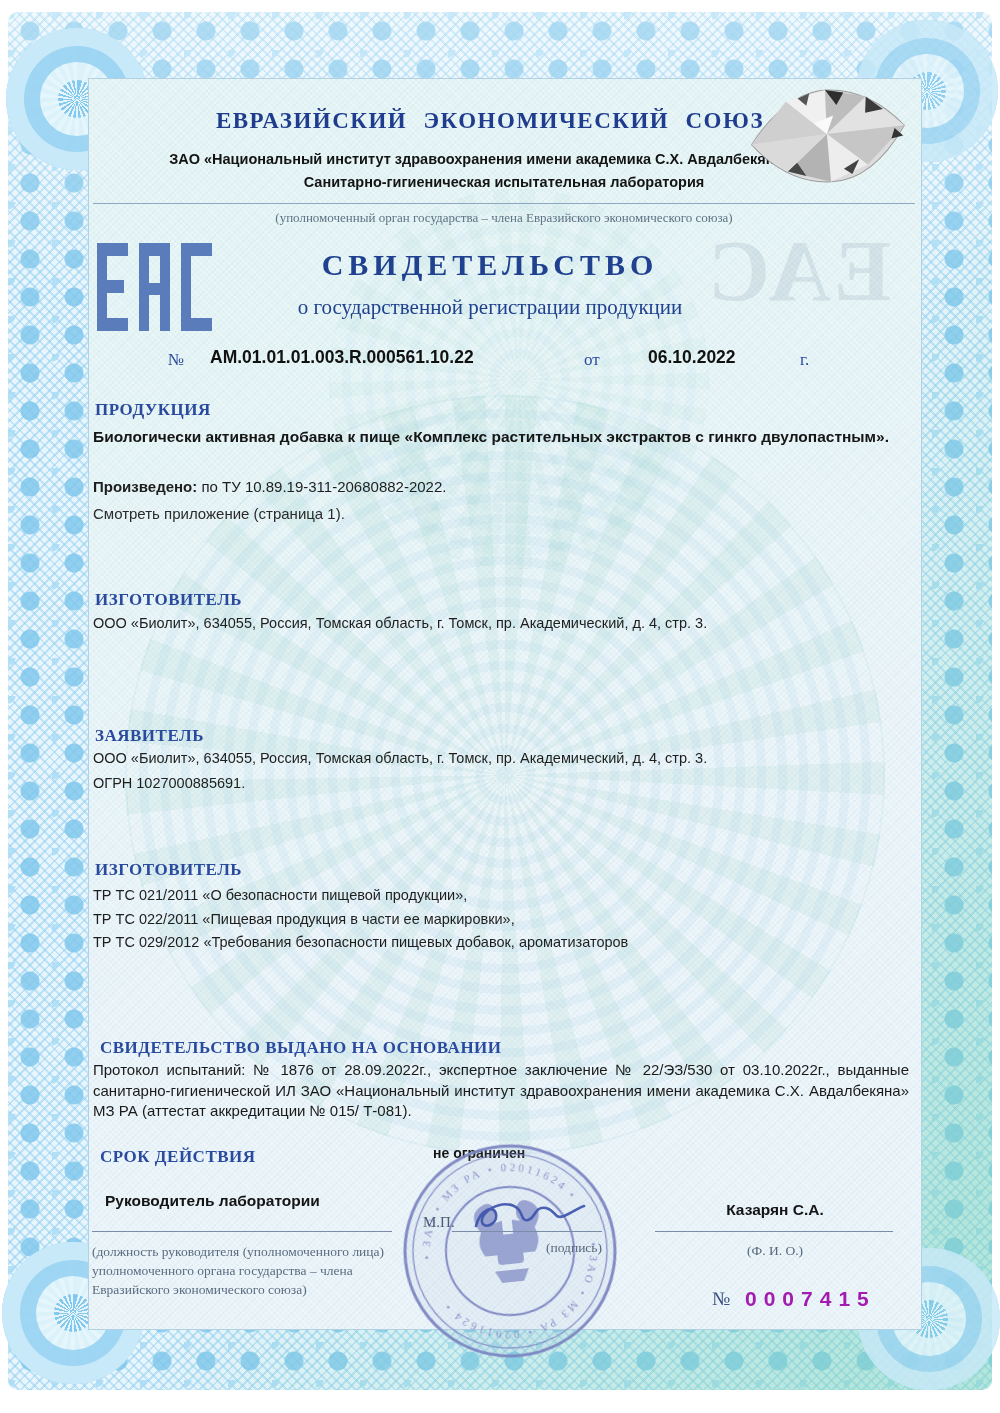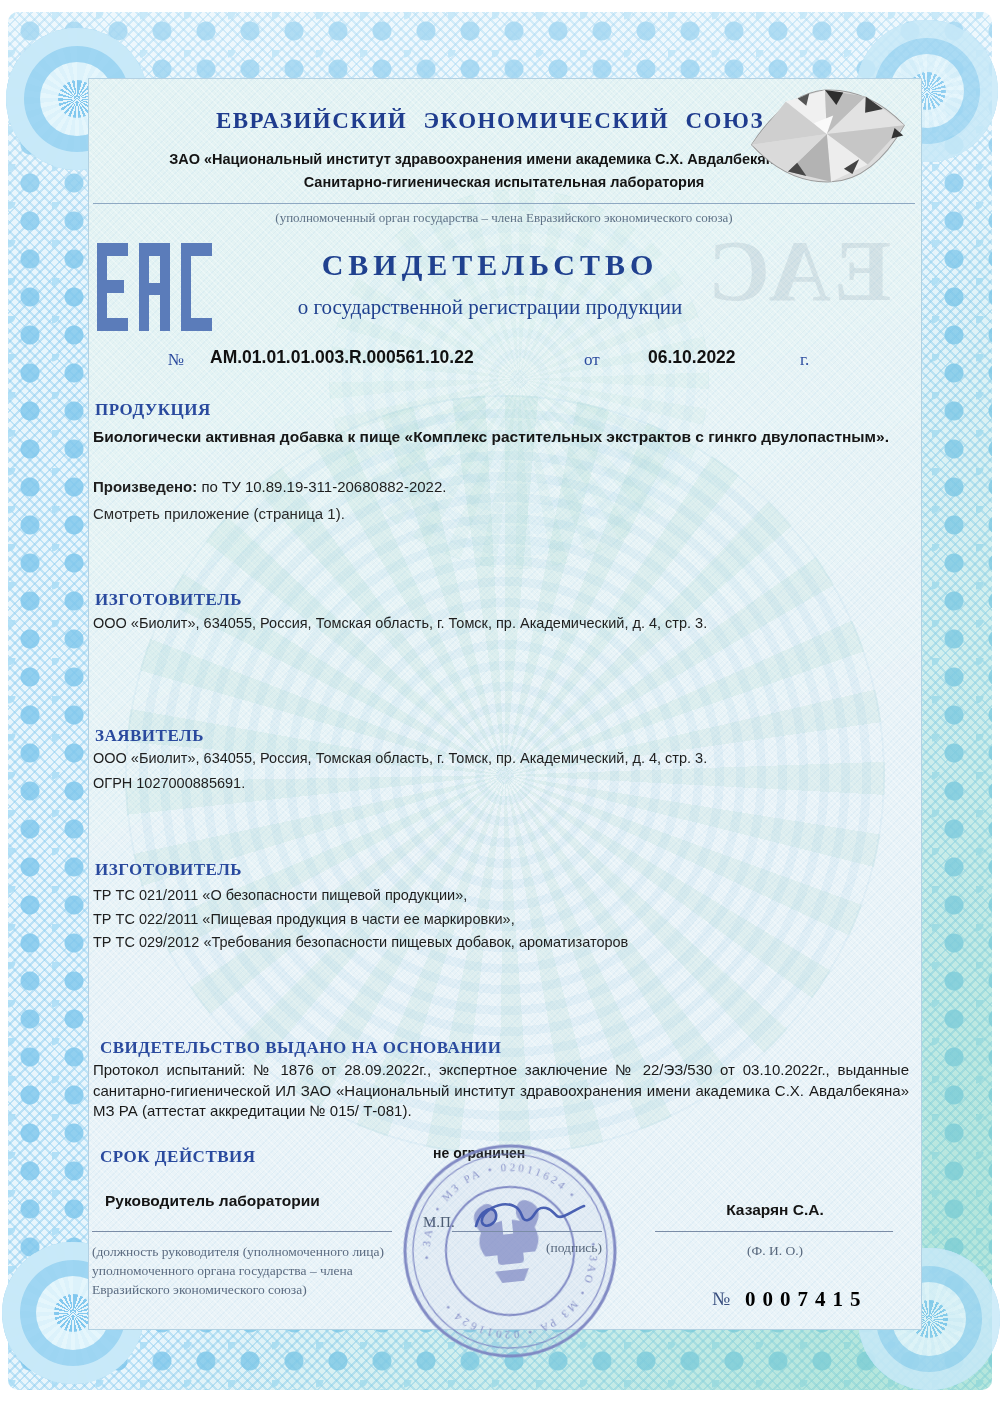--- a/index.html
+++ b/index.html
@@ -110,21 +110,21 @@
   .sig-line{height:1px;background:#7a8ca6;top:1231px;}
   .line-left{left:92px;width:300px;}
   .line-mid{left:452px;width:150px;}
   .line-right{left:655px;width:238px;}
   .mp-label{left:423px;top:1214px;font-family:"Liberation Serif",serif;font-size:15px;color:#4d5d74;}
   .sig-caption{left:492px;top:1240px;width:110px;text-align:right;font-family:"Liberation Serif",serif;font-size:13.5px;color:#57677c;}
   .name-value{left:660px;top:1201px;width:230px;text-align:center;font-weight:700;font-size:15.5px;color:#141414;}
   .name-caption{left:660px;top:1243px;width:230px;text-align:center;font-family:"Liberation Serif",serif;font-size:13.5px;color:#57677c;}
   .role-note{left:92px;top:1242px;width:332px;font-family:"Liberation Serif",serif;font-size:13.5px;line-height:19px;color:#5b6b80;}
   .form-num-label{left:712px;top:1288px;font-family:"Liberation Serif",serif;font-size:19px;color:#3a5080;}
-  .form-num{left:745px;top:1287px;font-family:Liberation Serif, serif;font-weight:700;font-size:21px;letter-spacing:7px;color:#000000;}
+  .form-num{left:745px;top:1287px;font-family:Liberation Sans, sans-serif;font-weight:700;font-size:21px;letter-spacing:7px;color:#a21caf;}
 
   .stamp{position:absolute;left:397px;top:1138px;width:226px;height:226px;transform:rotate(-6deg);filter:blur(.3px);opacity:.95;}
   .signature-svg{position:absolute;left:470px;top:1192px;}
   .eac-logo{position:absolute;left:97px;top:243px;}
   .hologram{position:absolute;left:745px;top:82px;transform:rotate(-5deg);}
 </style>
 </head>
 <body>
 
 <div class="page">

